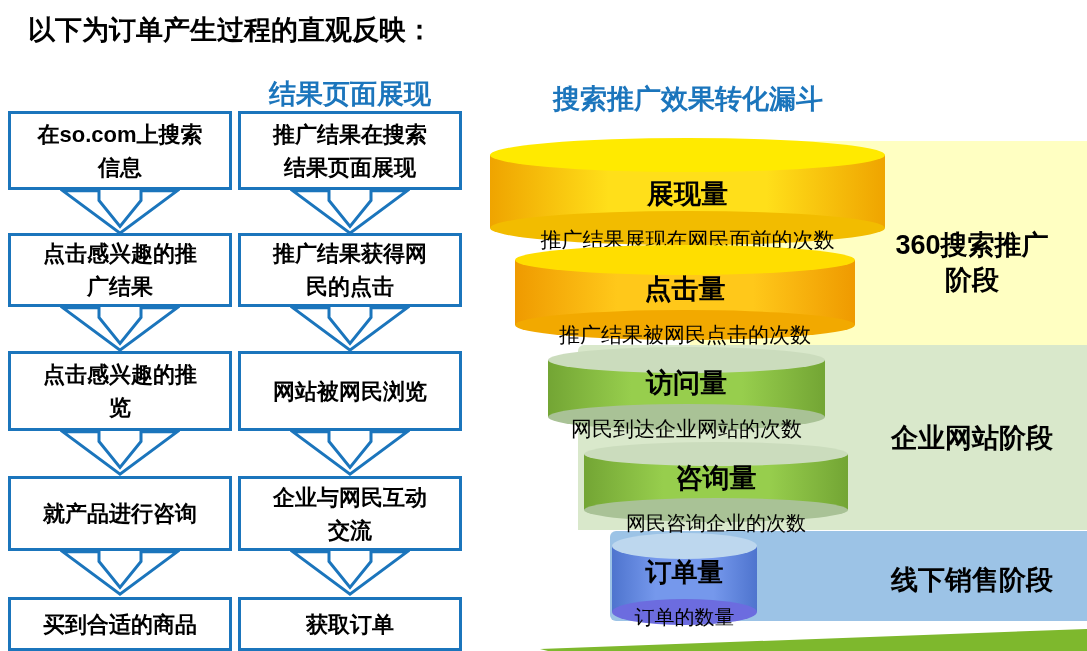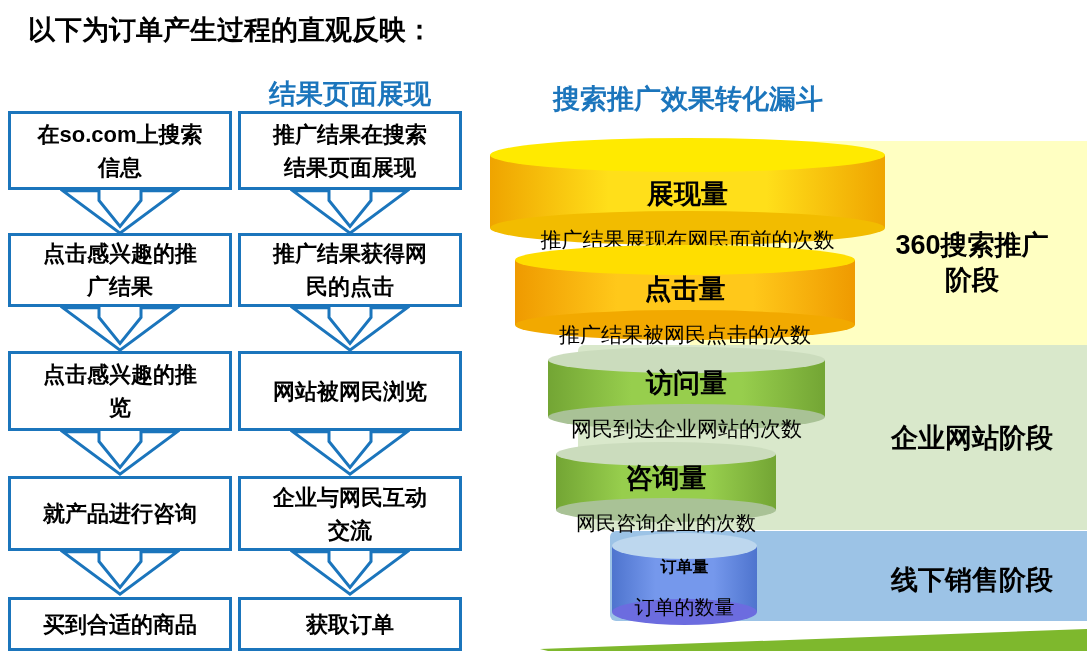--- a/index.html
+++ b/index.html
@@ -62,27 +62,27 @@
   .s0 .cyl-text{top:42px;}
 
   .s1{left:515px;top:245px;width:340px;height:95px;--top:#FFDE00;--body1:#EF9A00;--body2:#FFC81A;--rim:#F2A900;}
   .s1 .cyl-top{height:30px;} .s1 .cyl-bottom{height:30px;} .s1 .cyl-body{top:15px;height:65px;}
   .s1 .cyl-text{top:30px;}
 
   .s2{left:548px;top:347px;width:277px;height:83px;--top:#CBDCBD;--body1:#73A534;--body2:#97CE4D;--rim:#A9C296;}
   .s2 .cyl-top{height:26px;} .s2 .cyl-bottom{height:26px;} .s2 .cyl-body{top:13px;height:57px;}
   .s2 .cyl-text{top:22px;}
 
-  .s3{left:556px;top:442px;width:220px;height:80px;--top:#CBDCBD;--body1:#73A534;--body2:#97CE4D;--rim:#A9C296;}
+  .s3{left:584px;top:442px;width:264px;height:80px;--top:#CBDCBD;--body1:#73A534;--body2:#97CE4D;--rim:#A9C296;}
   .s3 .cyl-top{height:24px;} .s3 .cyl-bottom{height:24px;} .s3 .cyl-body{top:12px;height:56px;}
   .s3 .cyl-text{top:22px;} .s3 .cyl-desc{font-size:20px;}
 
   .s4{left:612px;top:533px;width:145px;height:92px;--top:#BDD7EE;--body1:#4E74CE;--body2:#7598EC;--rim:#6C6CDF;}
   .s4 .cyl-top{height:26px;} .s4 .cyl-bottom{height:26px;} .s4 .cyl-body{top:13px;height:66px;}
-  .s4 .cyl-text{top:26px;} .s4 .cyl-title{font-size:16px;} .s4 .cyl-desc{font-size:20px;}
+  .s4 .cyl-text{top:26px;} .s4 .cyl-title{font-size:26px;} .s4 .cyl-desc{font-size:20px;}
 </style>
 </head>
 <body>
 
 <div id="page">
 
   <div class="main-title">以下为订单产生过程的直观反映：</div>
 
   <div class="panel panel-yellow"></div>
   <div class="panel panel-green"></div>

